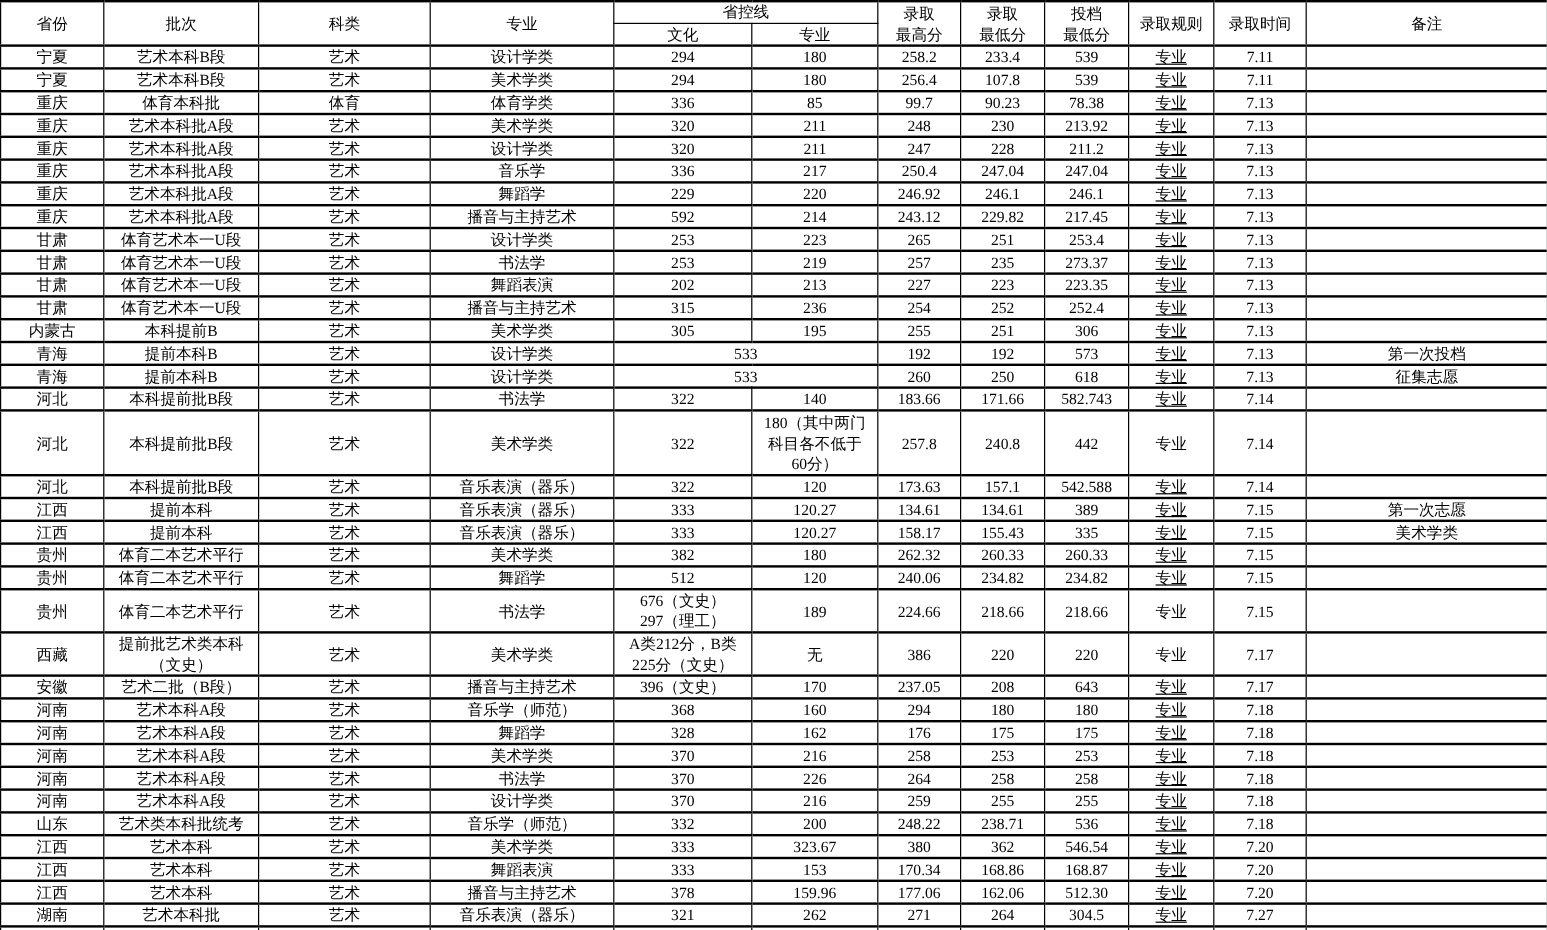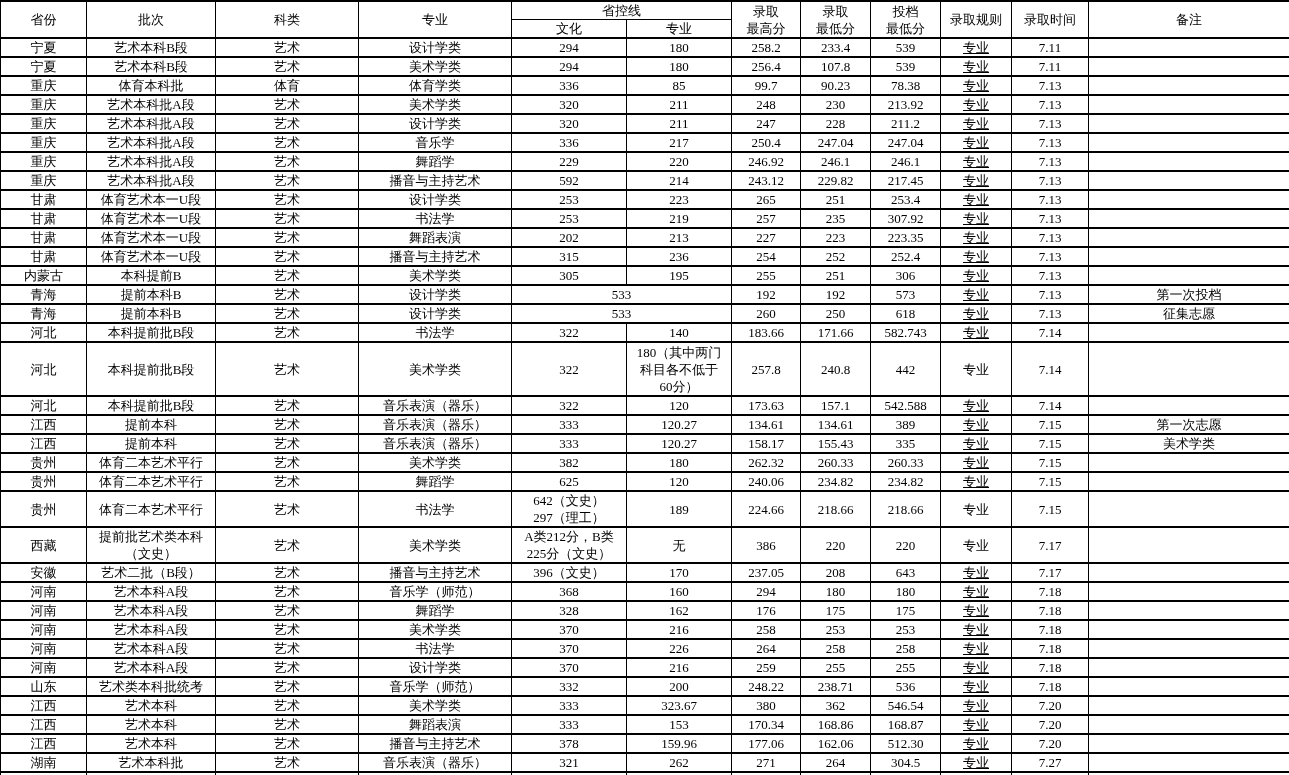--- a/index.html
+++ b/index.html
@@ -22,21 +22,21 @@
     padding:0 1px;
     white-space:pre-line;
     line-height:17px;
     overflow:hidden;
     font-weight:normal;
   }
   thead tr{height:18px;}
   tbody tr{height:18px;}
   tbody tr.h2{height:36px;}
   tbody tr.h3{height:54px;}
-  th.grp{border-bottom-width:1px;}
+  th.grp{border-bottom-width:1px;font-family:Liberation Mono, monospace;}
   th.sub{border-top-width:1px;}
   td.u{text-decoration:underline;}
 </style>
 </head>
 <body>
 
 <div class="wrap">
   <table>
     <colgroup>
       <col style="width:86px">
@@ -203,21 +203,21 @@
         </tr>
         <tr>
           <td>甘肃</td>
           <td>体育艺术本一U段</td>
           <td>艺术</td>
           <td>书法学</td>
           <td>253</td>
           <td>219</td>
           <td>257</td>
           <td>235</td>
-          <td>307.92</td>
+          <td>273.37</td>
           <td class="u">专业</td>
           <td>7.13</td>
           <td></td>
         </tr>
         <tr>
           <td>甘肃</td>
           <td>体育艺术本一U段</td>
           <td>艺术</td>
           <td>舞蹈表演</td>
           <td>202</td>
@@ -367,35 +367,35 @@
           <td>260.33</td>
           <td class="u">专业</td>
           <td>7.15</td>
           <td></td>
         </tr>
         <tr>
           <td>贵州</td>
           <td>体育二本艺术平行</td>
           <td>艺术</td>
           <td>舞蹈学</td>
-          <td>625</td>
+          <td>512</td>
           <td>120</td>
           <td>240.06</td>
           <td>234.82</td>
           <td>234.82</td>
           <td class="u">专业</td>
           <td>7.15</td>
           <td></td>
         </tr>
         <tr class="h2">
           <td>贵州</td>
           <td>体育二本艺术平行</td>
           <td>艺术</td>
           <td>书法学</td>
-          <td>642（文史）
+          <td>676（文史）
 297（理工）</td>
           <td>189</td>
           <td>224.66</td>
           <td>218.66</td>
           <td>218.66</td>
           <td>专业</td>
           <td>7.15</td>
           <td></td>
         </tr>
         <tr class="h2">

